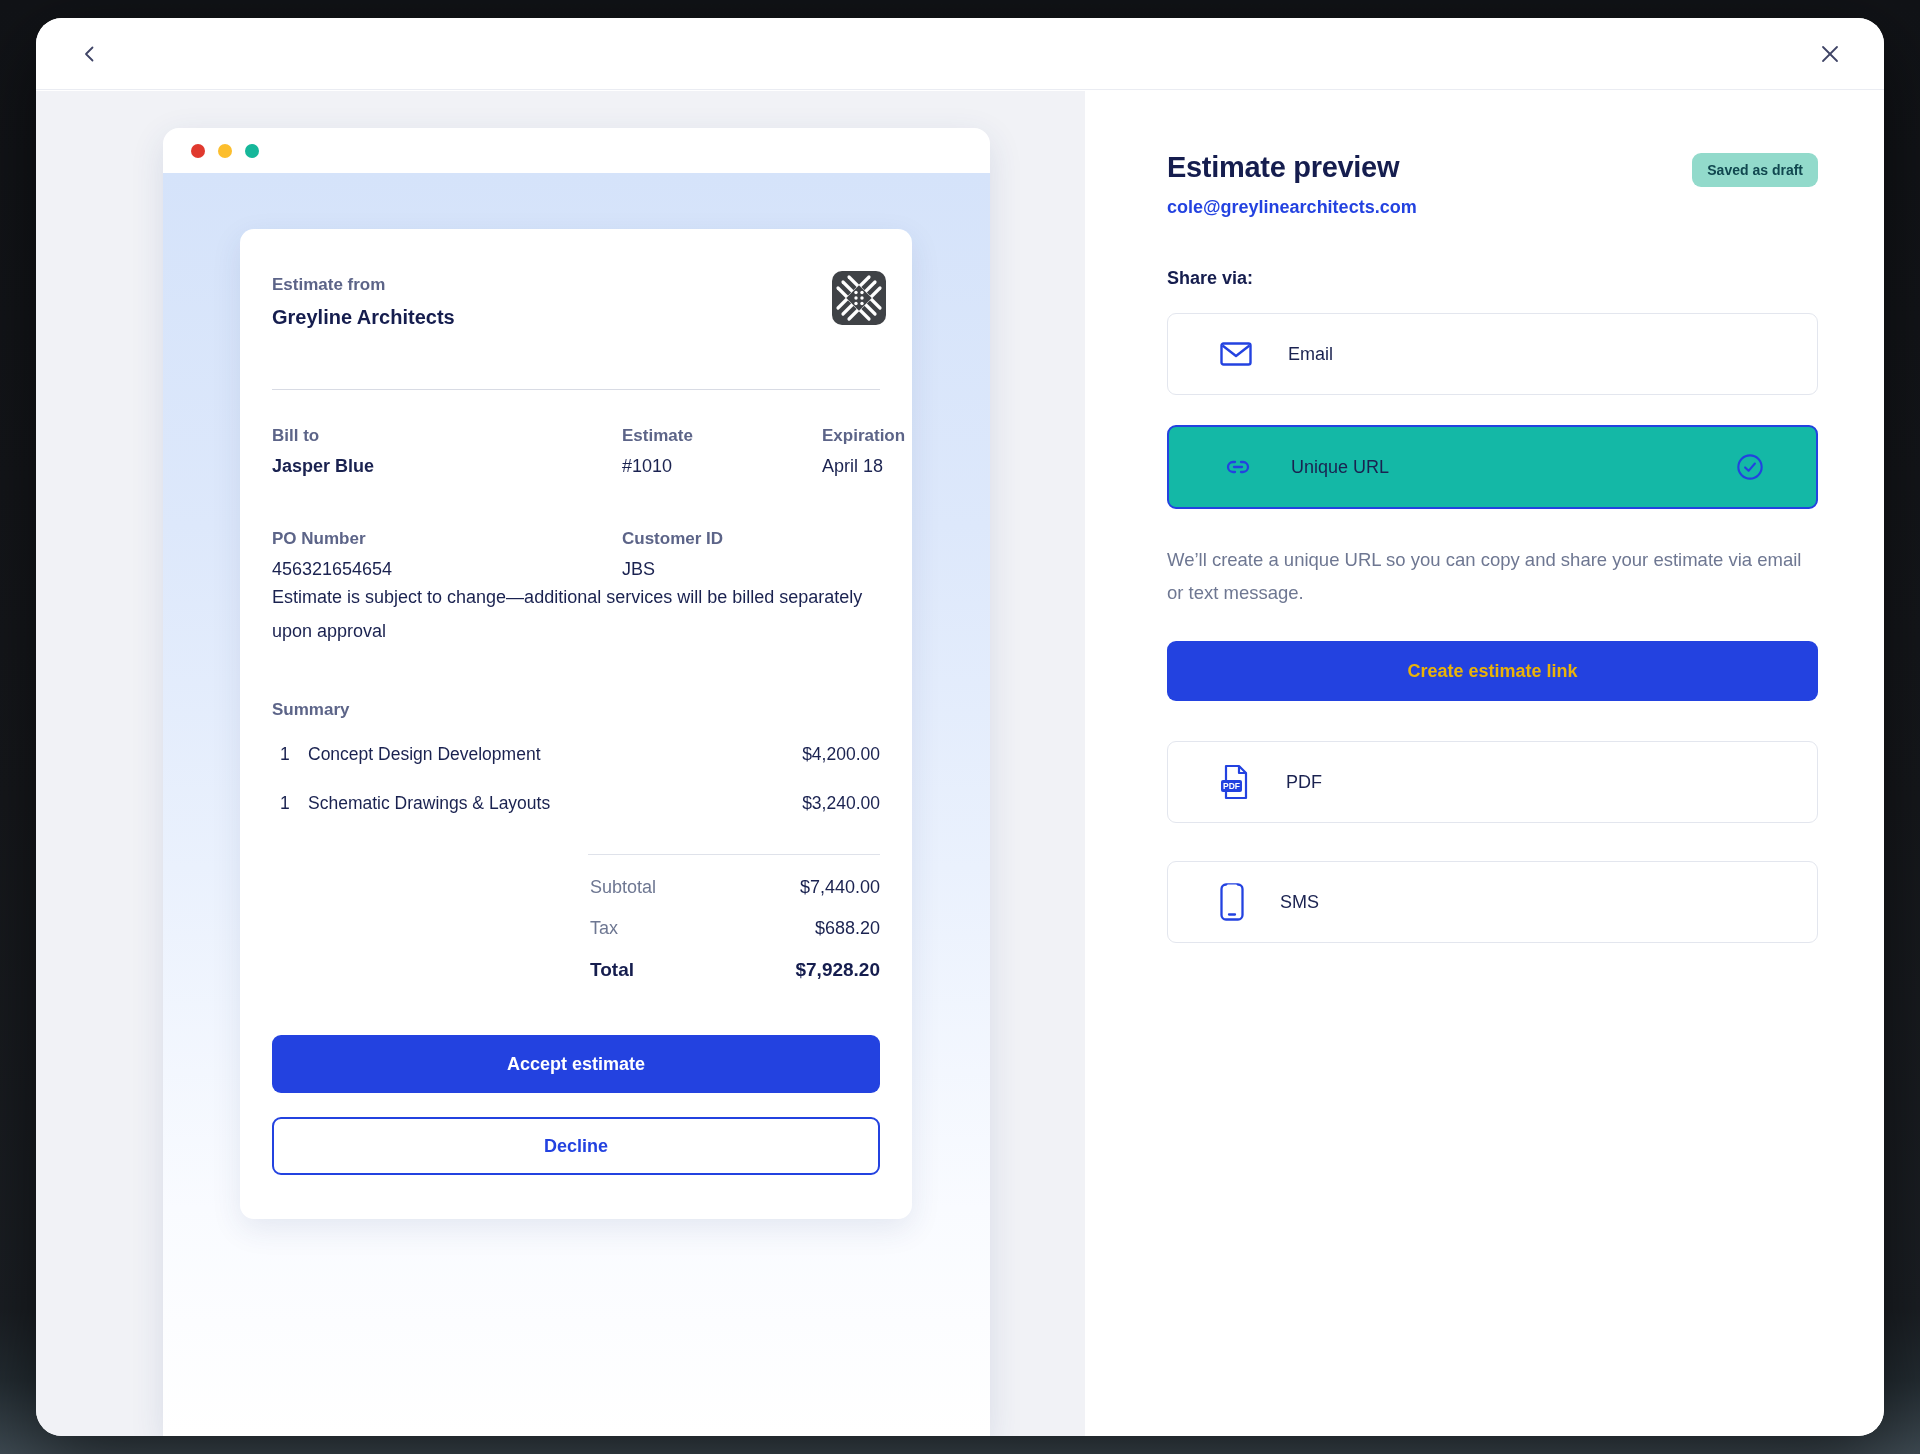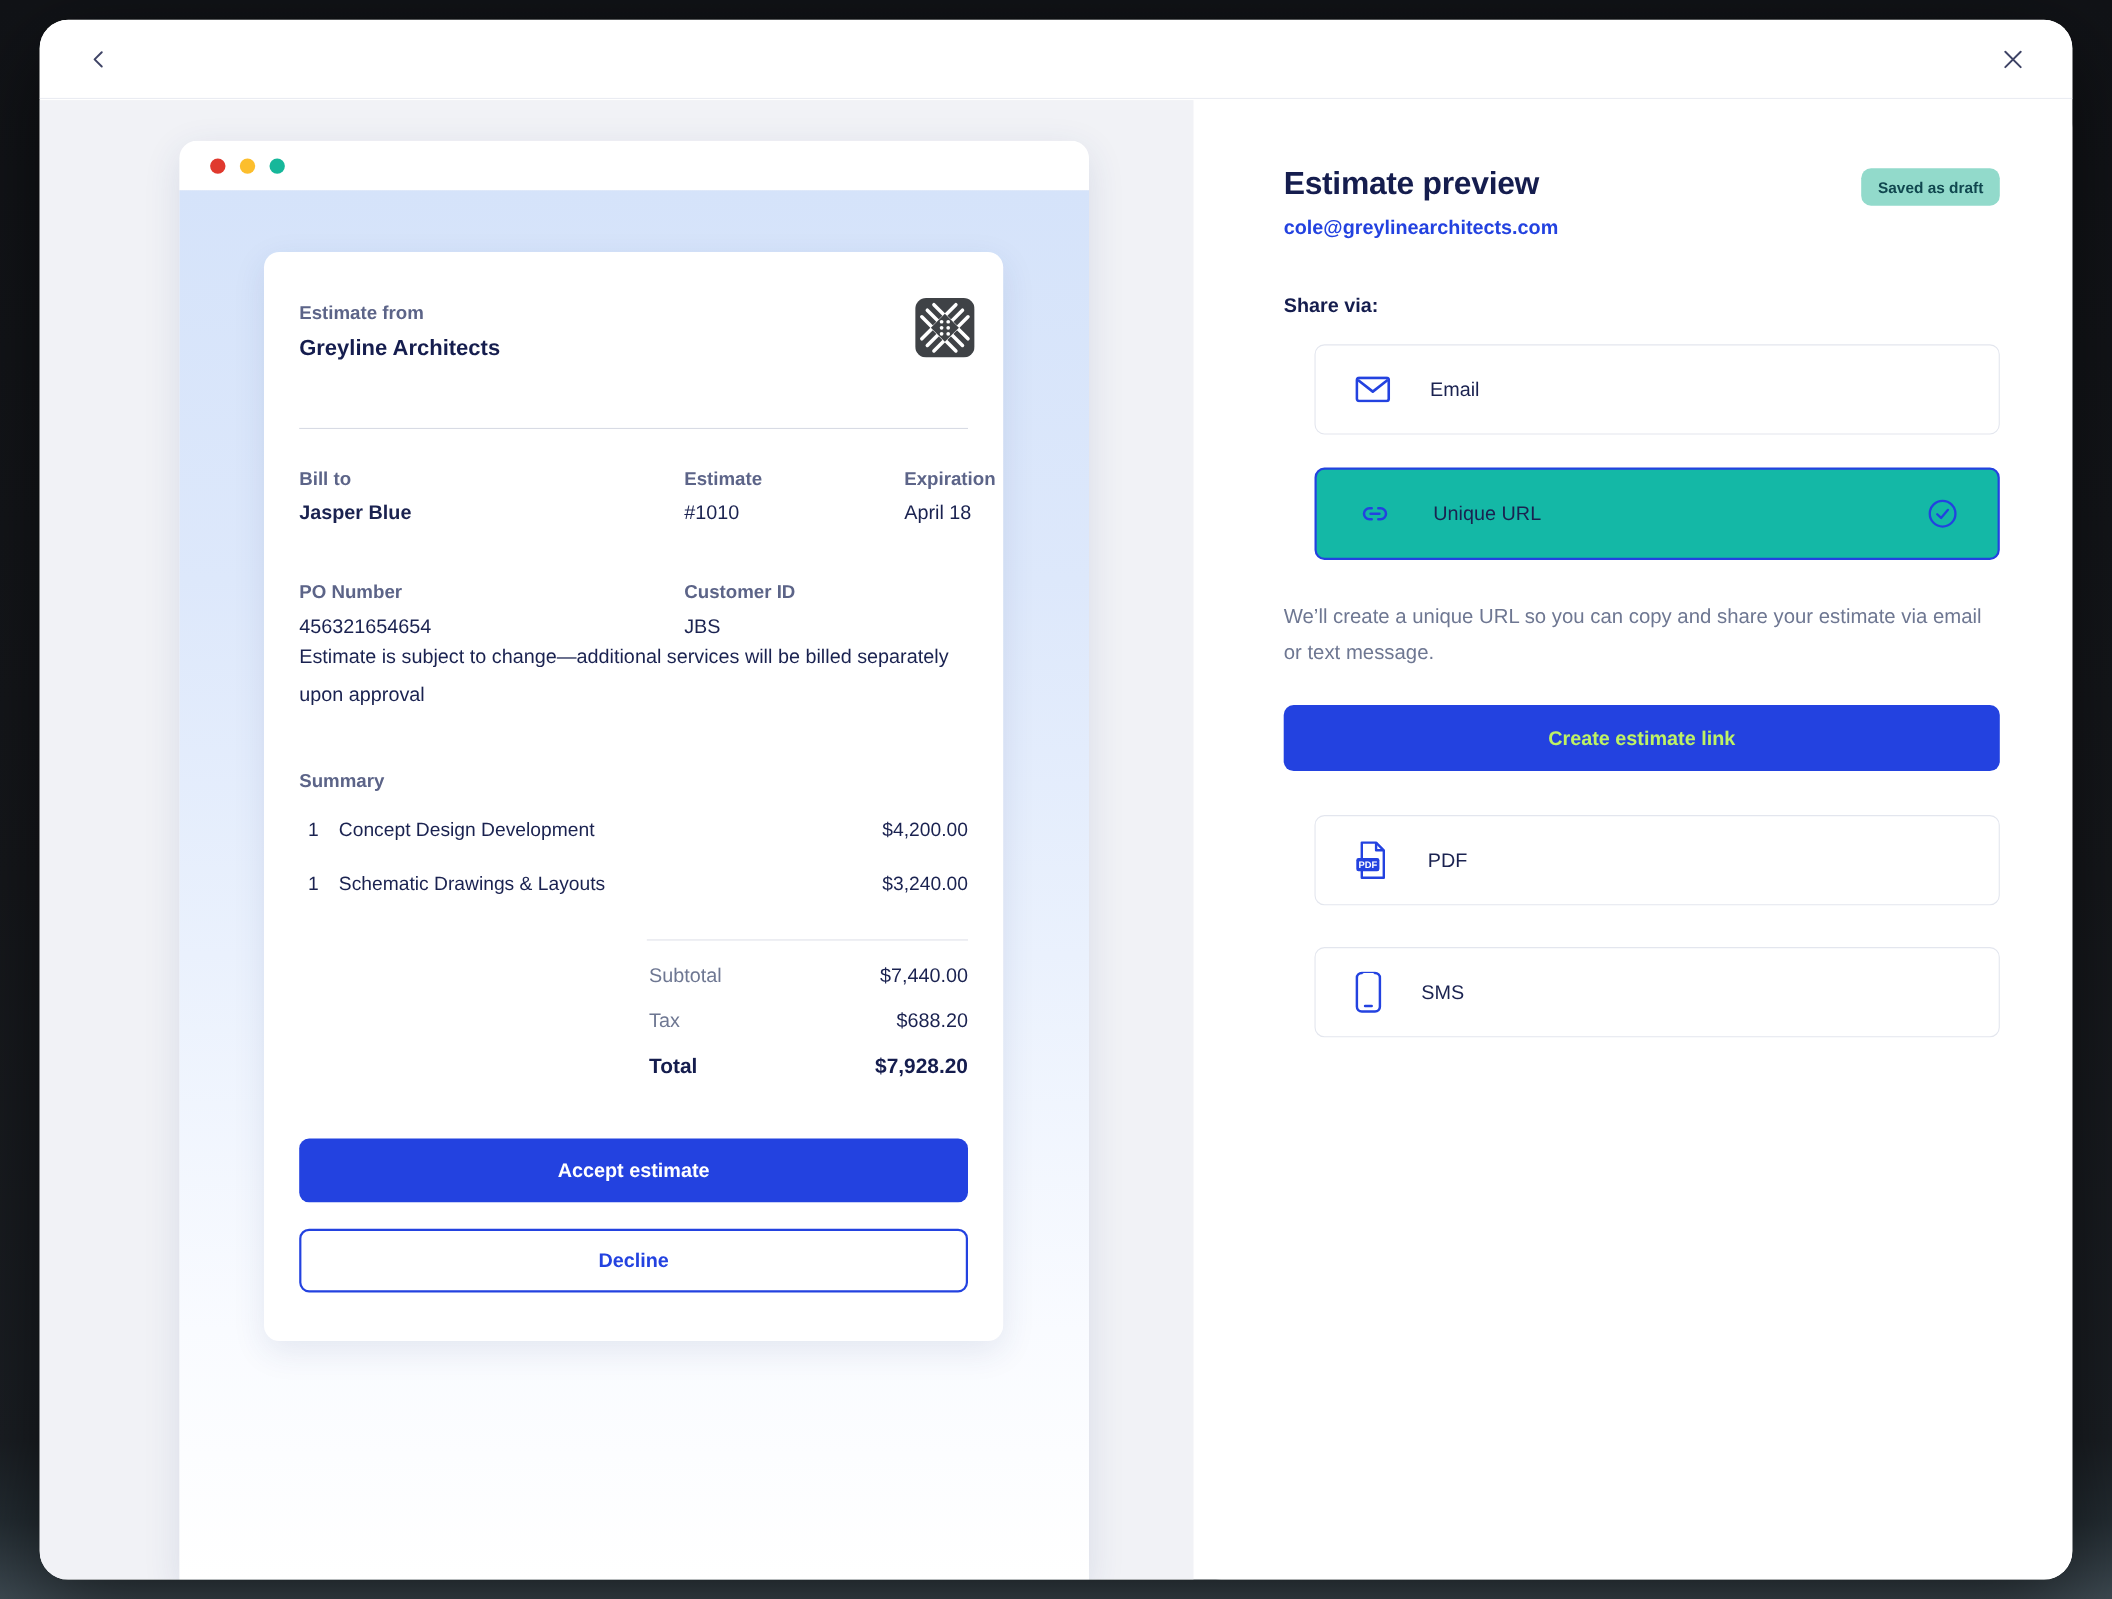--- a/index.html
+++ b/index.html
@@ -89,28 +89,28 @@
 
   
   .header-row{display:flex;align-items:flex-start;justify-content:space-between;}
   .page-title{font-size:29px;font-weight:700;color:var(--navy);letter-spacing:-.3px;}
   .badge{background:var(--badge-bg);color:var(--badge-text);font-size:14px;font-weight:700;
          padding:9px 15px;border-radius:9px;margin-top:2px;}
   .email-link{display:inline-block;margin-top:10px;font-size:18px;font-weight:700;
               color:var(--accent);text-decoration:none;}
   .share-label{margin-top:50px;font-size:18px;font-weight:700;color:var(--navy);}
   .option{height:82px;border:1px solid #e3e6ee;border-radius:9px;background:#fff;
-          display:flex;align-items:center;padding:0 36px;cursor:pointer;margin-left:28px;}
+          display:flex;align-items:center;padding:0 52px;cursor:pointer;}
   .option .opt-label{margin-left:36px;font-size:18px;color:var(--text-navy);}
   .option .check{margin-left:auto;display:flex;}
   .option.selected{border:2px solid var(--accent);background:#14b8a6;height:84px;}
   .opt-email{margin-top:24px;}
   .opt-url{margin-top:30px;}
   .desc{margin-top:34px;font-size:18.5px;color:var(--muted);line-height:33px;max-width:660px;}
-  .btn-create{margin-top:32px;height:60px;background:var(--accent);border:none;color:#bef264;}
+  .btn-create{margin-top:32px;height:60px;background:var(--accent);border:none;color:#eab308;}
   .opt-pdf{margin-top:40px;}
   .opt-sms{margin-top:38px;}
   svg{display:block;}
 </style>
 </head>
 <body>
 
 <div class="modal">
 
   <div class="topbar">

